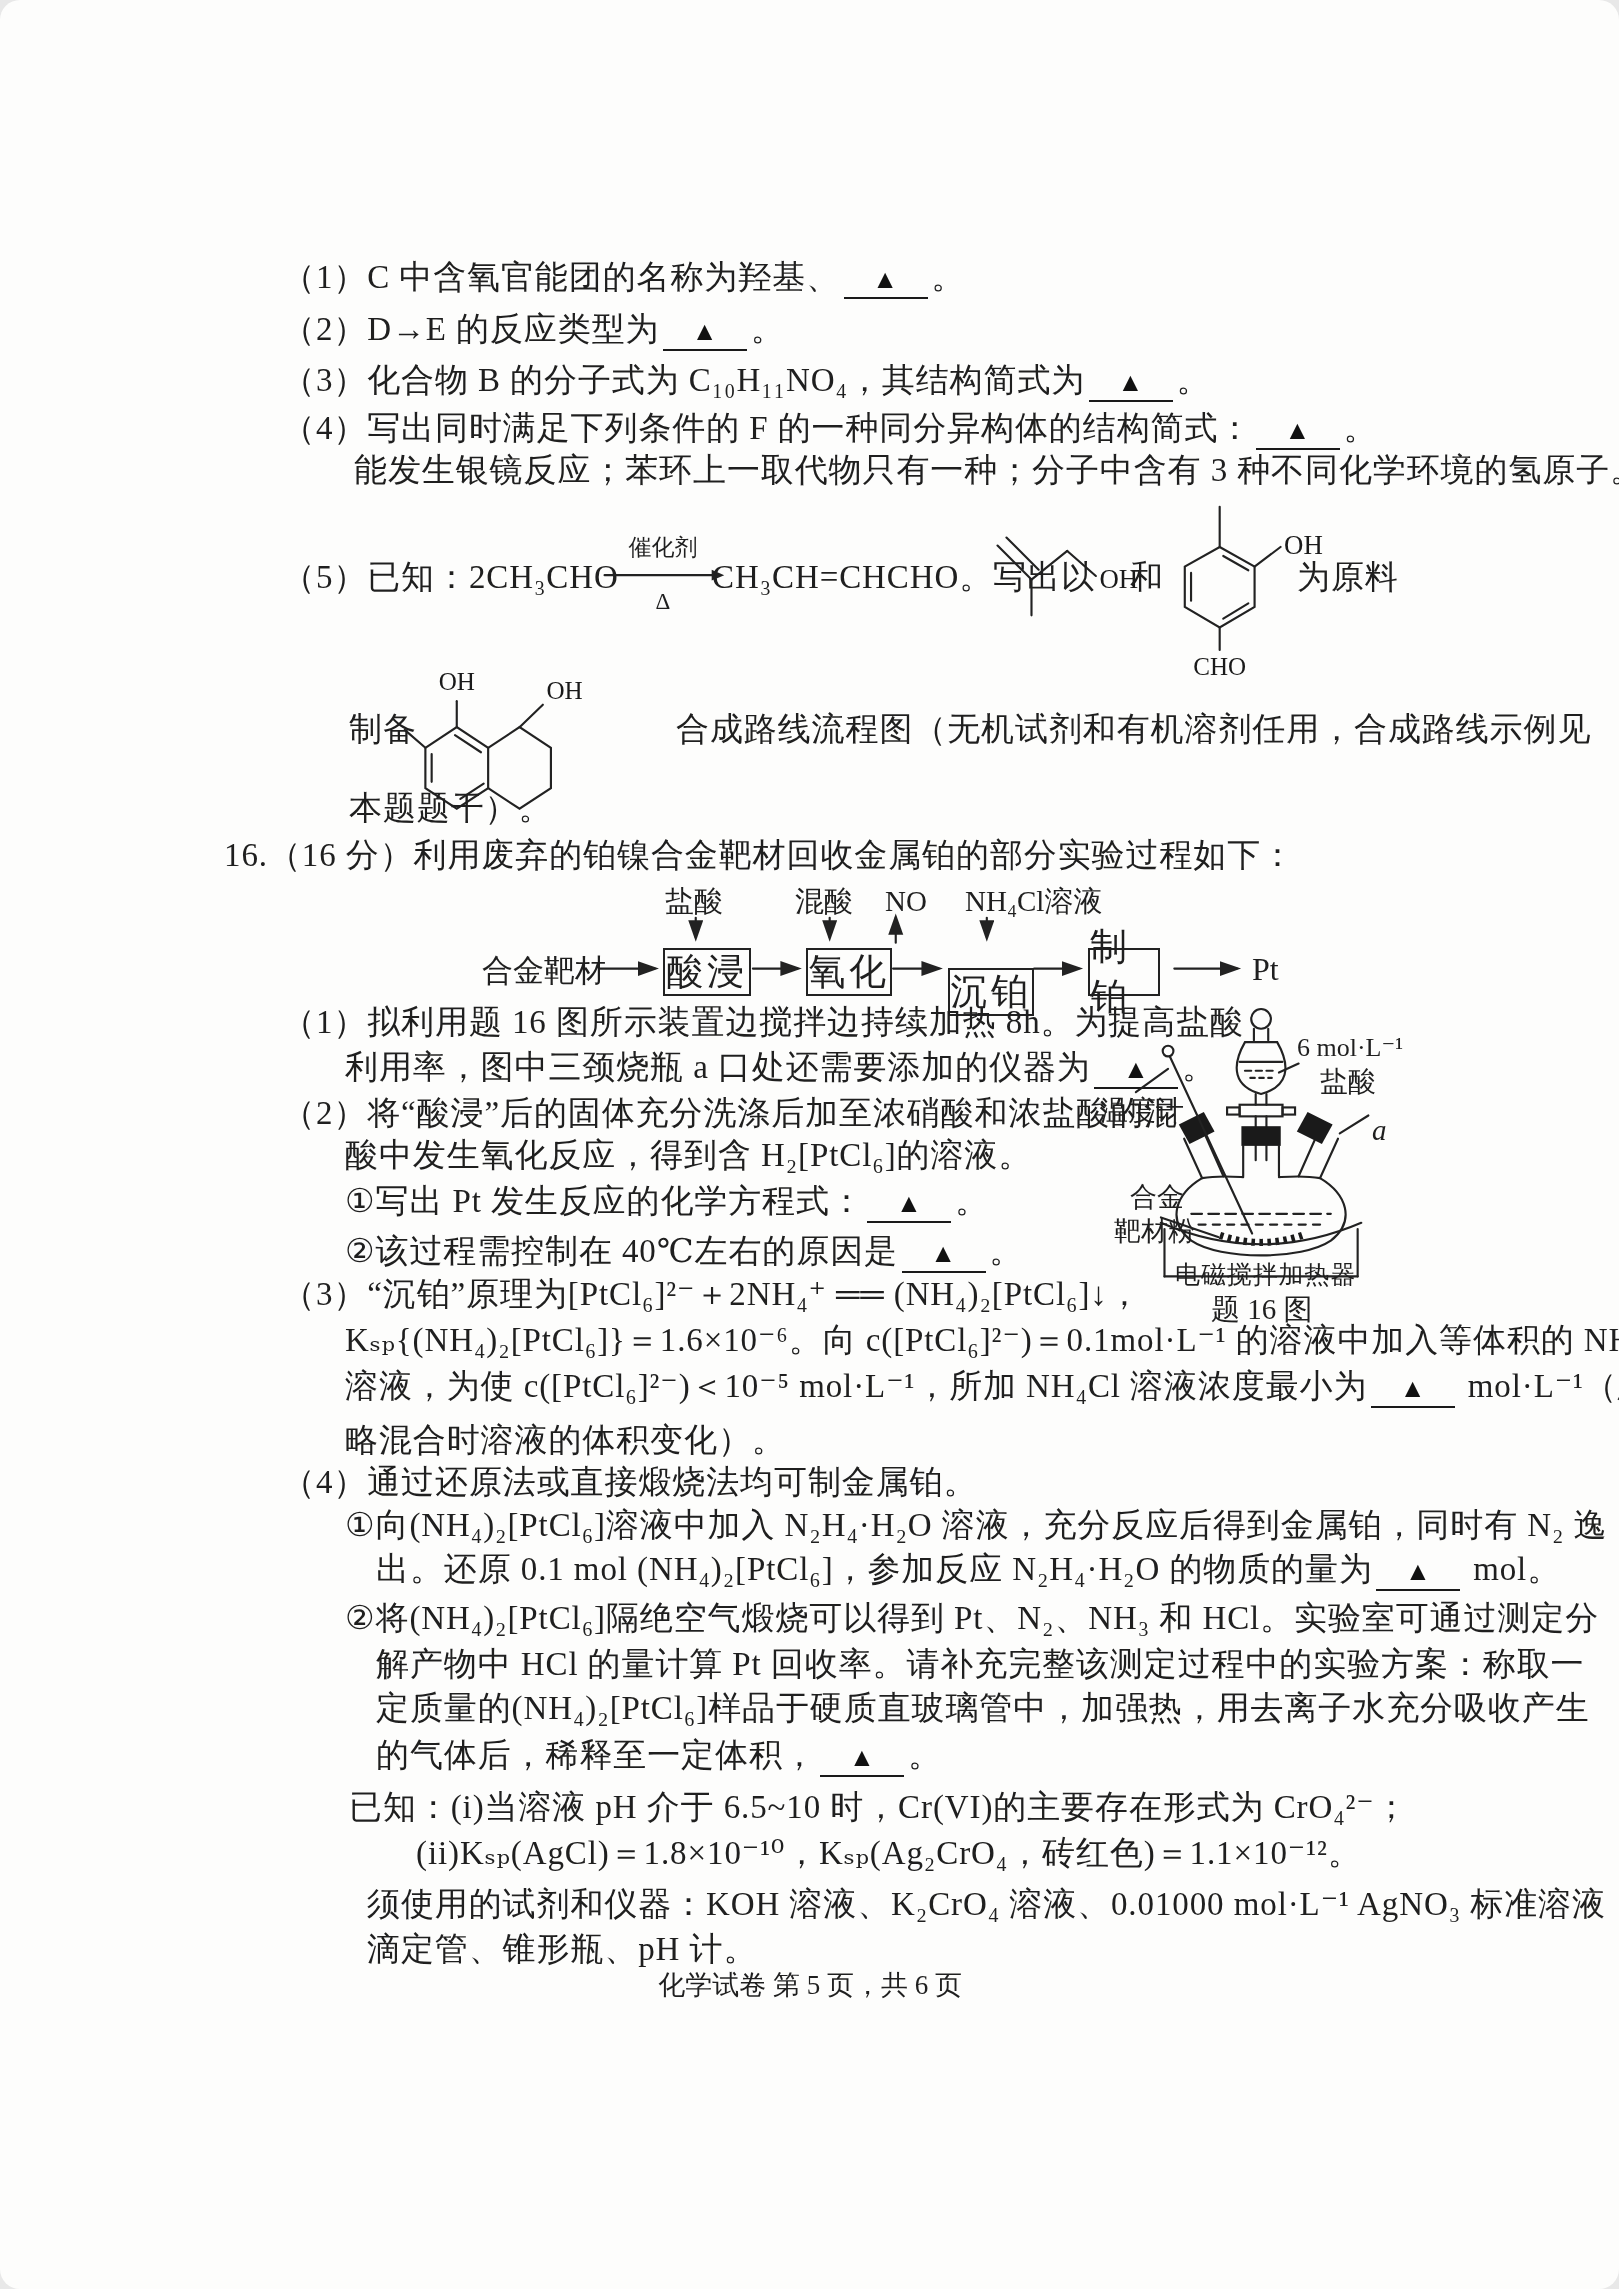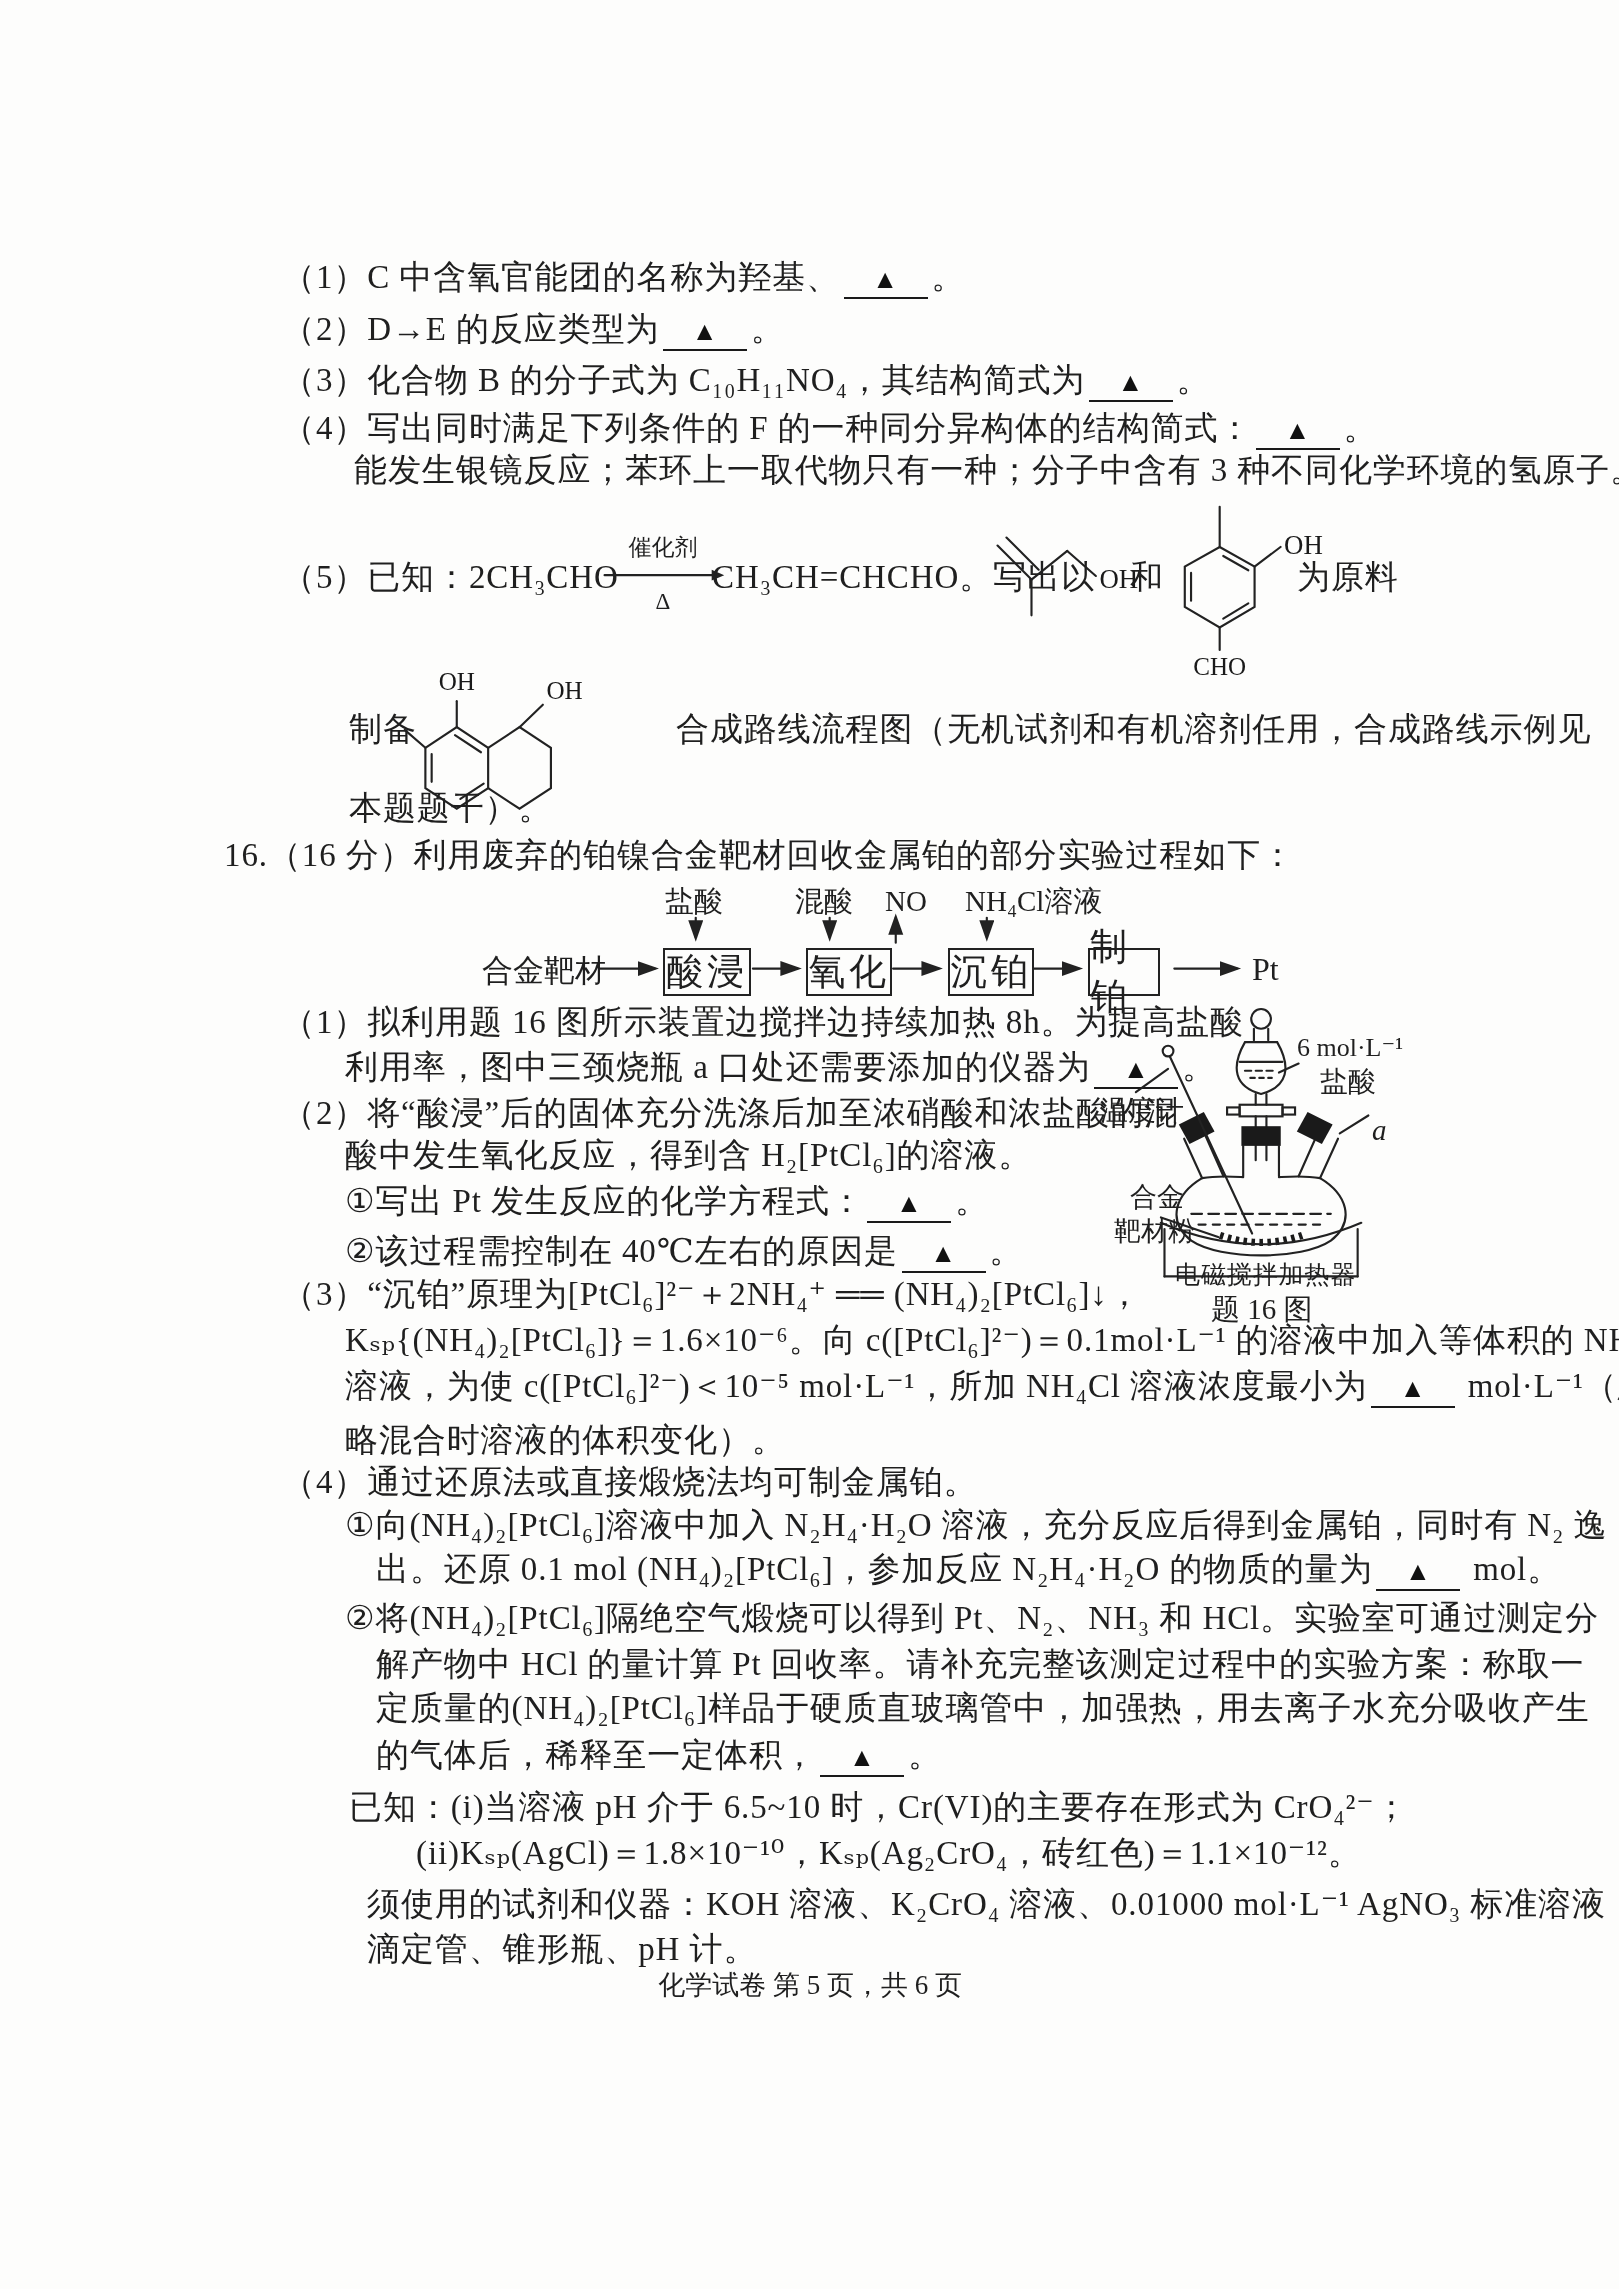--- a/index.html
+++ b/index.html
@@ -1,18 +1,18 @@
 <!DOCTYPE html>
 <html style="font-size:14.3px"><head>
 <meta charset="utf-8">
 <style>
   html,body{margin:0;padding:0;background:#e8e8e8;}
   .page{
     position:relative;width:1619px;height:2289px;background:#fdfdfc;overflow:hidden;
-    font-family:"Liberation Serif","DejaVu Serif","DejaVu Sans",serif;color:#1f1f1f;
+    font-family:"Liberation Serif","DejaVu Serif","DejaVu Sans",serif;color:#1f1f1f;border-radius:20px;
   }
   .L{position:absolute;white-space:nowrap;font-size:33px;line-height:43px;letter-spacing:0.9px;}
   .t{display:inline;}
   .bl{
     display:inline-block;min-width:38px;padding:0 23px 1.8px 23px;margin:0 3.6px;
     border-bottom:2.7px solid #1a1a1a;text-align:center;font-size:26px;line-height:30px;
     vertical-align:baseline;color:#111;
   }
   .bl:empty{display:none;}
   .fbox{
@@ -115,21 +115,21 @@
   </svg>
 
   <div class="flabel" style="left:665px;top:885px">盐酸</div>
   <div class="flabel" style="left:795px;top:885px">混酸</div>
   <div class="flabel" style="left:885px;top:885px">NO</div>
   <div class="flabel" style="left:965px;top:885px">NH₄Cl溶液</div>
 
   <div class="flabel" style="left:482px;top:955px;font-size:31px">合金靶材</div>
   <div class="fbox" style="left:663px;top:948px;width:88px">酸浸</div>
   <div class="fbox" style="left:806px;top:948px;width:86px">氧化</div>
-  <div class="fbox" style="left:948px;top:948px;width:86px">沉铂</div>
+  <div class="fbox" style="left:948px;top:968px;width:86px">沉铂</div>
   <div class="fbox" style="left:1088px;top:948px;width:72px">制铂</div>
   <div class="flabel" style="left:1252px;top:953px;font-size:32px">Pt</div>
 
   <div class="L" style="left:282px;top:1001px"><span class="t">（1）拟利用题 16 图所示装置边搅拌边持续加热 8h。为提高盐酸</span></div>
   <div class="L" style="left:345px;top:1046px"><span class="t">利用率，图中三颈烧瓶 a 口处还需要添加的仪器为</span><span class="bl">▲</span><span class="t">。</span></div>
   <div class="L" style="left:282px;top:1092px"><span class="t">（2）将“酸浸”后的固体充分洗涤后加至浓硝酸和浓盐酸的混</span></div>
   <div class="L" style="left:345px;top:1134px"><span class="t">酸中发生氧化反应，得到含 H₂[PtCl₆]的溶液。</span></div>
   <div class="L" style="left:345px;top:1180px"><span class="t">①写出 Pt 发生反应的化学方程式：</span><span class="bl">▲</span><span class="t">。</span></div>
   <div class="L" style="left:345px;top:1230px"><span class="t">②该过程需控制在 40℃左右的原因是</span><span class="bl">▲</span><span class="t">。</span></div>
   <div class="L" style="left:282px;top:1273px"><span class="t">（3）“沉铂”原理为[PtCl₆]²⁻＋2NH₄⁺ ══ (NH₄)₂[PtCl₆]↓，</span></div>

